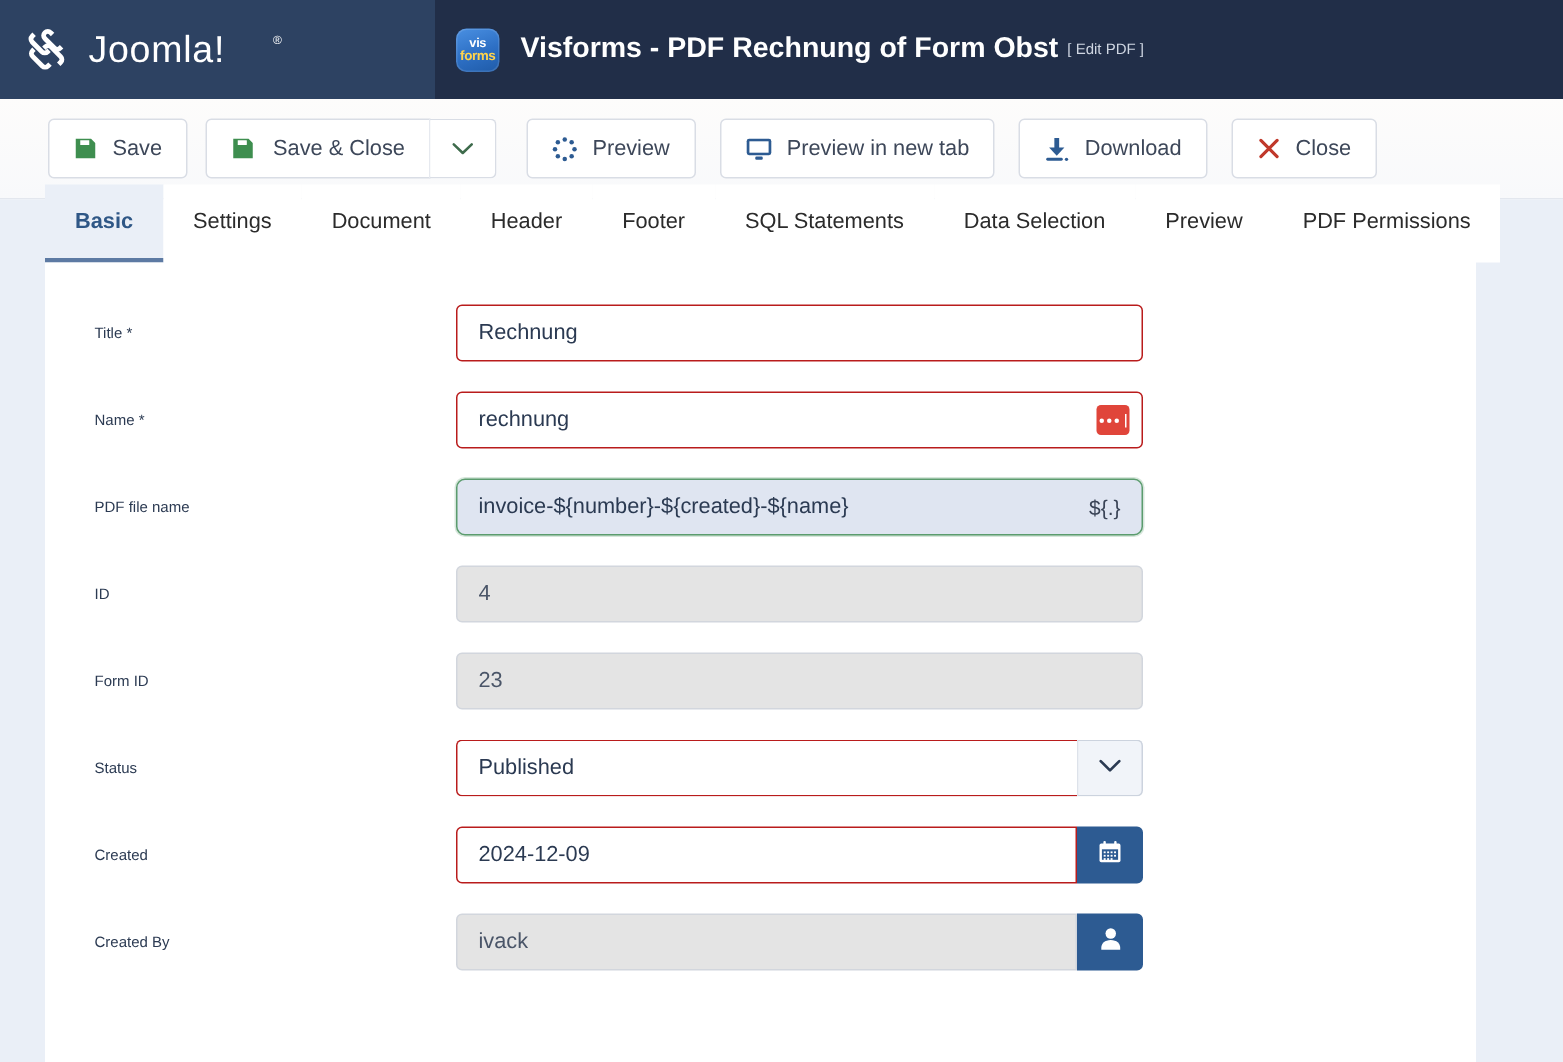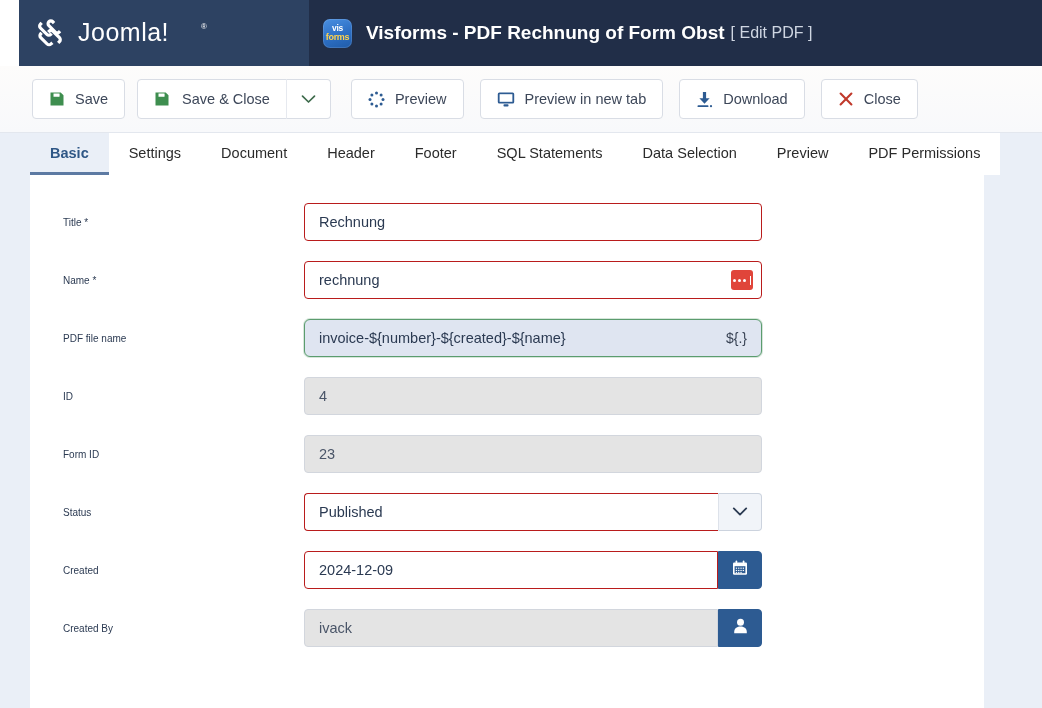--- a/index.html
+++ b/index.html
@@ -9,21 +9,21 @@
     width: 1042px; height: 708px;
     overflow: hidden;
     font-family: "Liberation Sans", "DejaVu Sans", sans-serif;
     background: #fff;
   }
 
   
   .topbar {
     position: absolute; top: 0; left: 0;
     width: 1042px; height: 66px;
-    display: flex; align-items: stretch; padding-left: 19px;
+    display: flex; align-items: stretch;
   }
   .topbar-left {
     width: 290px; height: 66px;
     background: #2d4262;
     display: flex; align-items: center;
     padding-left: 14px;
   }
   .joomla-logo { display: flex; align-items: center; }
   .joomla-logo svg { display: block; }
 
@@ -53,21 +53,21 @@
   }
   .page-title {
     color: #ffffff;
     font-size: 19px;
     font-weight: 700;
     margin-left: 14px;
     white-space: nowrap;
   }
   .page-title-sub {
     color: #cfd6e2;
-    font-size: 16px;
+    font-size: 10px;
     font-weight: 400;
     margin-left: 6px;
   }
 
   
   .toolbar {
     position: absolute; top: 66px; left: 0;
     width: 1042px; height: 67px;
     background: linear-gradient(180deg,#fdfcfb 0%, #f8f9fb 100%);
     border-bottom: 1px solid #e3e7ee;
@@ -108,21 +108,21 @@
     position: absolute; top: 0; left: 30px;
     width: 954px; height: 575px;
     background: #ffffff;
   }
   .tabs {
     position: absolute; top: 0; left: 30px;
     width: 954px; height: 42px;
     display: flex; align-items: flex-end;
   }
   .tab {
-    height: 42px;
+    height: 52px;
     display: flex; align-items: center;
     padding: 7px 20px;
     font-size: 14.5px;
     color: #2b2b2b;
     background: #ffffff;
     cursor: pointer;
     white-space: nowrap;
     border-bottom: 3px solid transparent;
   }
   .tab.active {

